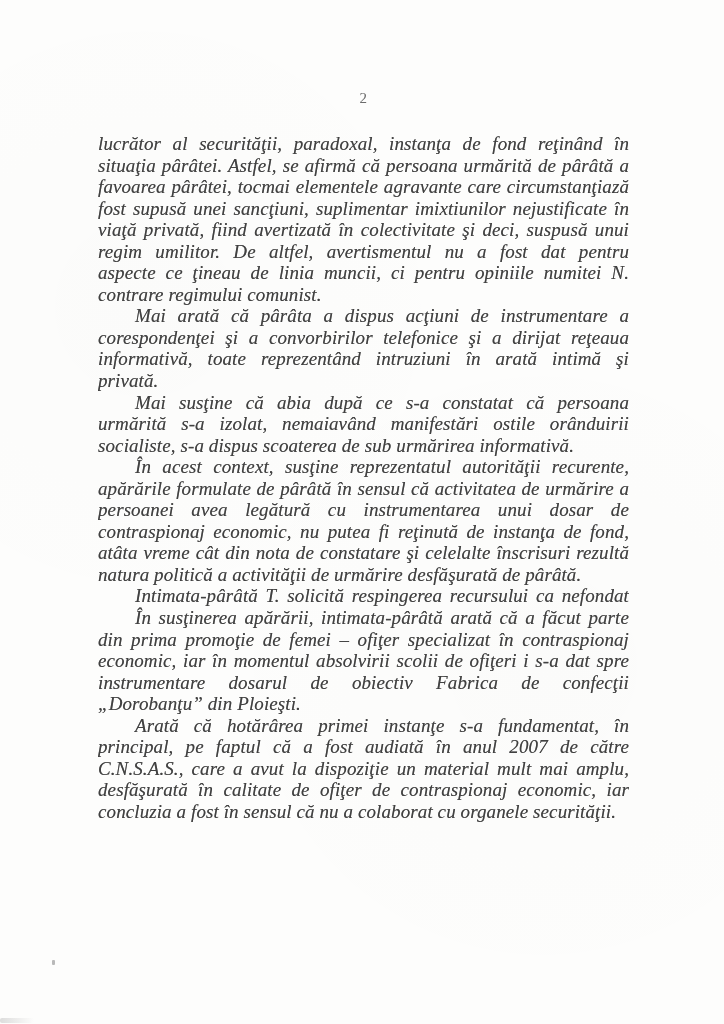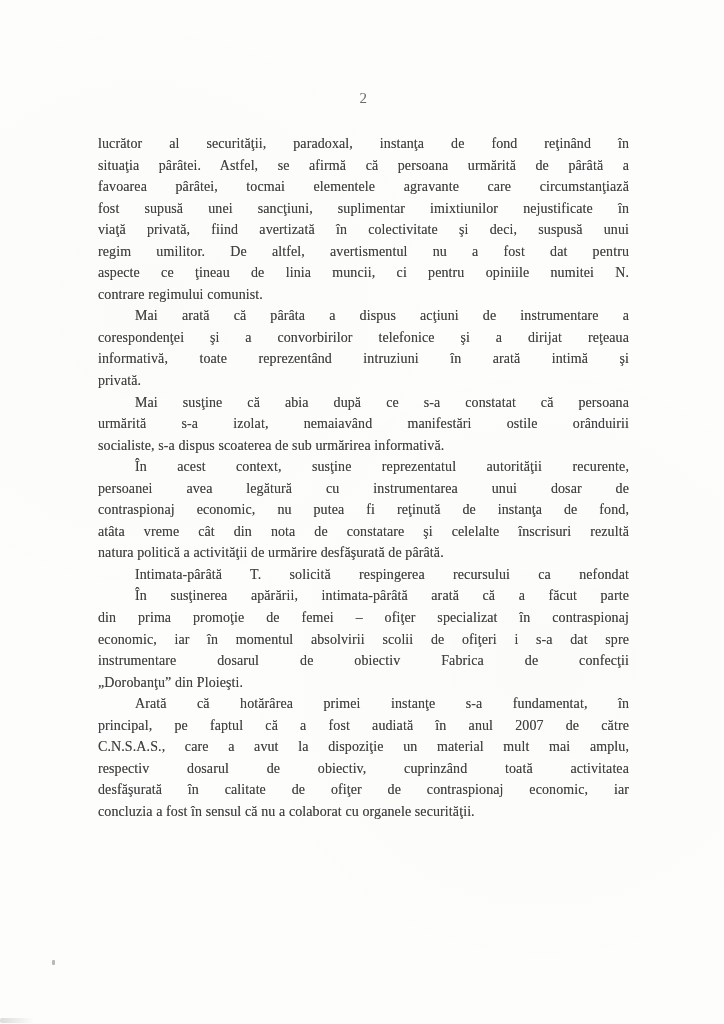--- a/index.html
+++ b/index.html
@@ -30,24 +30,25 @@
     text-align: center;
     font-size: 15px;
     color: #6b6b6b;
     letter-spacing: 0.5px;
   }
   .text-block {
     position: absolute;
     left: 98px;
     top: 133px;
     width: 531px;
-    font-size: 14px;
+    font-size: 19px;
     color: #414141;
     letter-spacing: 0.1px;
     text-shadow: 0 0 0.4px rgba(70,70,70,0.55);
+    font-style: italic;
   }
   .line {
     height: 21.55px;
     line-height: 21.55px;
     text-align: justify;
     text-align-last: justify;
     overflow: hidden;
     white-space: normal;
   }
   .line.para-last {
@@ -103,20 +104,21 @@
     </div>
 
     <div class="para indent">
       <div class="line">Mai susţine că abia după ce s-a constatat că persoana</div>
       <div class="line">urmărită s-a izolat, nemaiavând manifestări ostile orânduirii</div>
       <div class="line para-last">socialiste, s-a dispus scoaterea de sub urmărirea informativă.</div>
     </div>
 
     <div class="para indent">
       <div class="line">În acest context, susţine reprezentatul autorităţii recurente,</div>
+      <div class="line">apărările formulate de pârâtă în sensul că activitatea de urmărire a</div>
       <div class="line">persoanei avea legătură cu instrumentarea unui dosar de</div>
       <div class="line">contraspionaj economic, nu putea fi reţinută de instanţa de fond,</div>
       <div class="line">atâta vreme cât din nota de constatare şi celelalte înscrisuri rezultă</div>
       <div class="line para-last">natura politică a activităţii de urmărire desfăşurată de pârâtă.</div>
     </div>
 
     <div class="para indent">
       <div class="line">Intimata-pârâtă T. solicită respingerea recursului ca nefondat</div>
     </div>
 
@@ -125,21 +127,20 @@
       <div class="line">din prima promoţie de femei – ofiţer specializat în contraspionaj</div>
       <div class="line">economic, iar în momentul absolvirii scolii de ofiţeri i s-a dat spre</div>
       <div class="line">instrumentare dosarul de obiectiv Fabrica de confecţii</div>
       <div class="line para-last">„Dorobanţu” din Ploieşti.</div>
     </div>
 
     <div class="para indent">
       <div class="line">Arată că hotărârea primei instanţe s-a fundamentat, în</div>
       <div class="line">principal, pe faptul că a fost audiată în anul 2007 de către</div>
       <div class="line">C.N.S.A.S., care a avut la dispoziţie un material mult mai amplu,</div>
-      <div class="line">respectiv dosarul de obiectiv, cuprinzând toată activitatea</div>
       <div class="line">desfăşurată în calitate de ofiţer de contraspionaj economic, iar</div>
       <div class="line para-last">concluzia a fost în sensul că nu a colaborat cu organele securităţii.</div>
     </div>
 
   </div>
 
   <div class="scan-speck"></div>
   <div class="scan-smudge"></div>
 
 </div>

